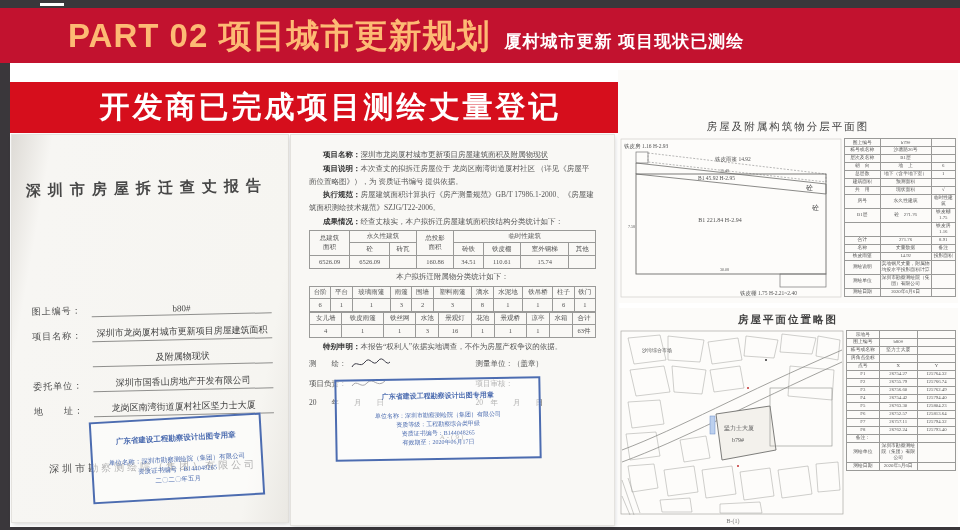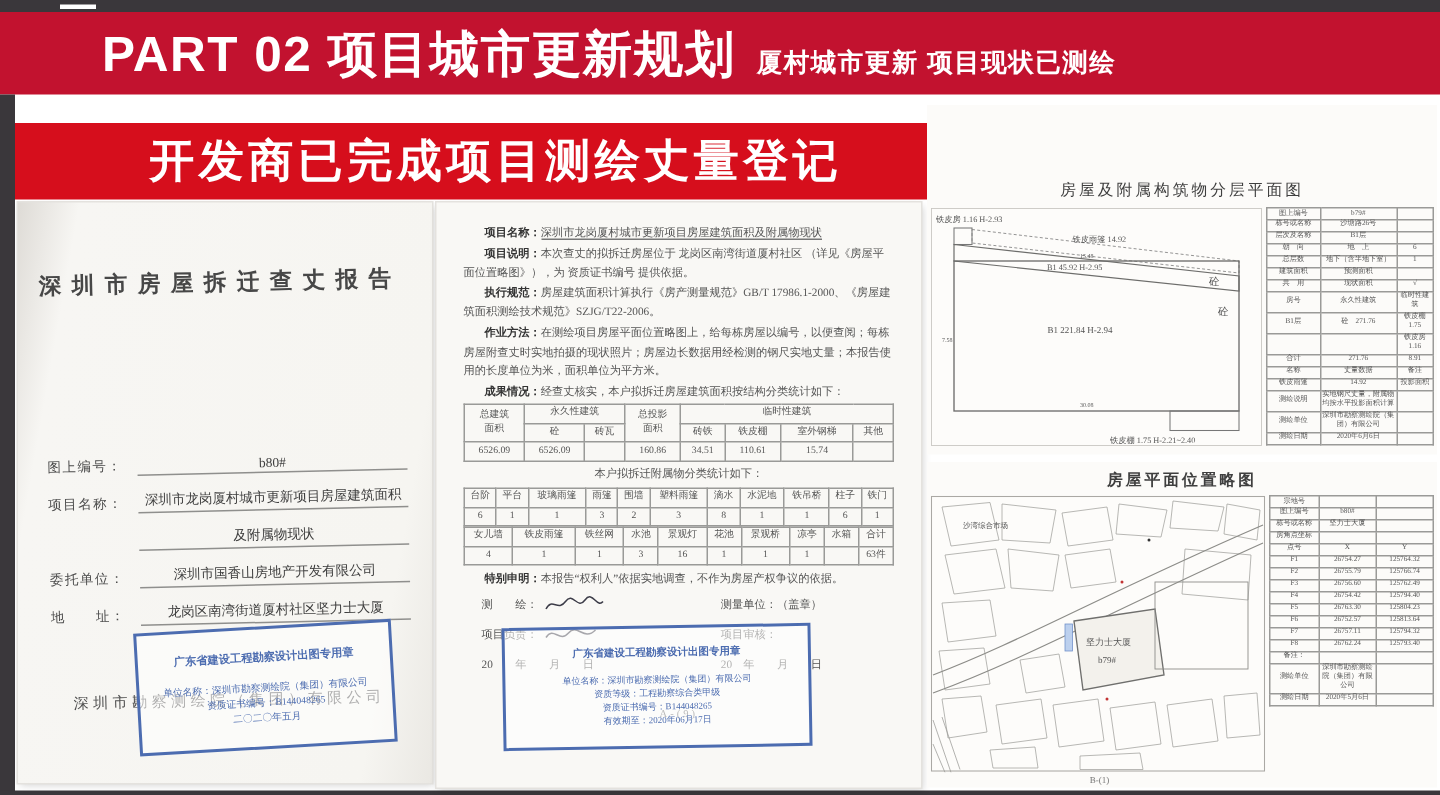--- a/index.html
+++ b/index.html
@@ -6,21 +6,21 @@
   .slide{position:relative;width:960px;height:530px;background:#fff;overflow:hidden;
          font-family:"Liberation Sans",sans-serif;}
   
   .strip-top{position:absolute;left:0;top:0;width:960px;height:8px;background:#3a373b;}
   .strip-top .dash{position:absolute;left:40px;top:3px;width:24px;height:3px;background:#fff;}
   .strip-left{position:absolute;left:0;top:63px;width:10px;height:467px;background:#3a373b;}
   .strip-bottom{position:absolute;left:0;top:527px;width:960px;height:3px;background:#3a373b;}
   
   .header{position:absolute;left:0;top:8px;width:960px;height:55px;background:#c2122f;
           display:flex;align-items:baseline;padding-left:68px;box-sizing:border-box;}
-  .header .h-main{color:#ffffff;font-size:33px;font-weight:900;line-height:55px;letter-spacing:1px;}
+  .header .h-main{color:#fdba74;font-size:33px;font-weight:900;line-height:55px;letter-spacing:1px;}
   .header .h-sub{color:#fff;font-size:17px;font-weight:700;margin-left:14px;letter-spacing:1px;}
   
   .banner{position:absolute;left:10px;top:82px;width:583px;height:51px;background:#d60e1c;
           display:flex;align-items:center;justify-content:center;padding-left:29px;}
   .banner span{color:#fff;font-size:30px;font-weight:900;letter-spacing:3px;}
   
   .page{position:absolute;background:#f9f8f5;box-shadow:0 0 0 1px #e4e2de,1px 2px 5px rgba(0,0,0,.18);}
   .serif{font-family:"Liberation Serif",serif;}
   
   .doc-cover{left:12px;top:135px;width:276px;height:387px;
@@ -45,21 +45,21 @@
   .note-title{text-align:center;font-size:11px;font-weight:700;letter-spacing:5px;color:#3f3f3f;
      margin-bottom:7px;}
   .para{margin:0 0 1px;text-indent:14px;}
   .plabel{font-weight:700;color:#333;}
   .u{border-bottom:.5px solid #777;}
   .tcap{text-align:center;margin:2px 0 2px;}
   table.t{border-collapse:collapse;width:100%;font-size:6.5px;line-height:1.35;}
   table.t td,table.t th{border:.5px solid #9a9a98;text-align:center;padding:1.5px 1px;
      font-weight:400;color:#555;white-space:pre-line;}
   .sig-area{position:relative;margin-top:4px;}
-  .sig-row{display:flex;margin-bottom:7px;align-items:flex-start;margin-left:12px;}
+  .sig-row{display:flex;margin-bottom:7px;align-items:flex-start;}
   .sig-l{width:58%;display:flex;align-items:center;}
   .sig-r{width:42%;}
   .squig{margin-left:4px;}
   .note-stamp{position:absolute;left:26px;top:20px;width:196px;font-size:6px;line-height:1.5;
      padding:2px 3px;transform:rotate(-1deg);}
   .note-stamp .s1{font-size:7px;font-weight:700;}
   .pageno{text-align:center;margin-top:22px;font-size:7px;color:#666;letter-spacing:2px;}
   
   .doc-plan{left:618px;top:70px;width:340px;height:233px;box-shadow:none;background:#fcfbf9;}
   .plan-title{margin-top:50px;text-align:center;font-size:10.5px;font-weight:400;color:#3f3f3f;
@@ -131,21 +131,20 @@
 资质证书编号：B144048265
 二〇二〇年五月</div>
       </div>
     </div>
   </div>
 
   <div class="page doc-note serif">
     <p class="para"><span class="plabel">项目名称：</span><span class="u">深圳市龙岗厦村城市更新项目房屋建筑面积及附属物现状</span></p>
     <p class="para"><span class="plabel">项目说明：</span><span>本次查丈的拟拆迁房屋位于 龙岗区南湾街道厦村社区 （详见《房屋平面位置略图》），为 资质证书编号 提供依据。</span></p>
     <p class="para"><span class="plabel">执行规范：</span><span>房屋建筑面积计算执行《房产测量规范》GB/T 17986.1-2000、《房屋建筑面积测绘技术规范》SZJG/T22-2006。</span></p>
-    <p class="para"><span class="plabel">作业方法：</span><span>在测绘项目房屋平面位置略图上，给每栋房屋以编号，以便查阅；每栋房屋附查丈时实地拍摄的现状照片；房屋边长数据用经检测的钢尺实地丈量；本报告使用的长度单位为米，面积单位为平方米。</span></p>
     <p class="para"><span class="plabel">成果情况：</span><span>经查丈核实，本户拟拆迁房屋建筑面积按结构分类统计如下：</span></p>
 
     <table class="t">
       <tbody>
           <tr>
         <th rowspan="2">总建筑
 面积</th>
         <th colspan="2">永久性建筑</th>
         <th rowspan="2">总投影
 面积</th>

